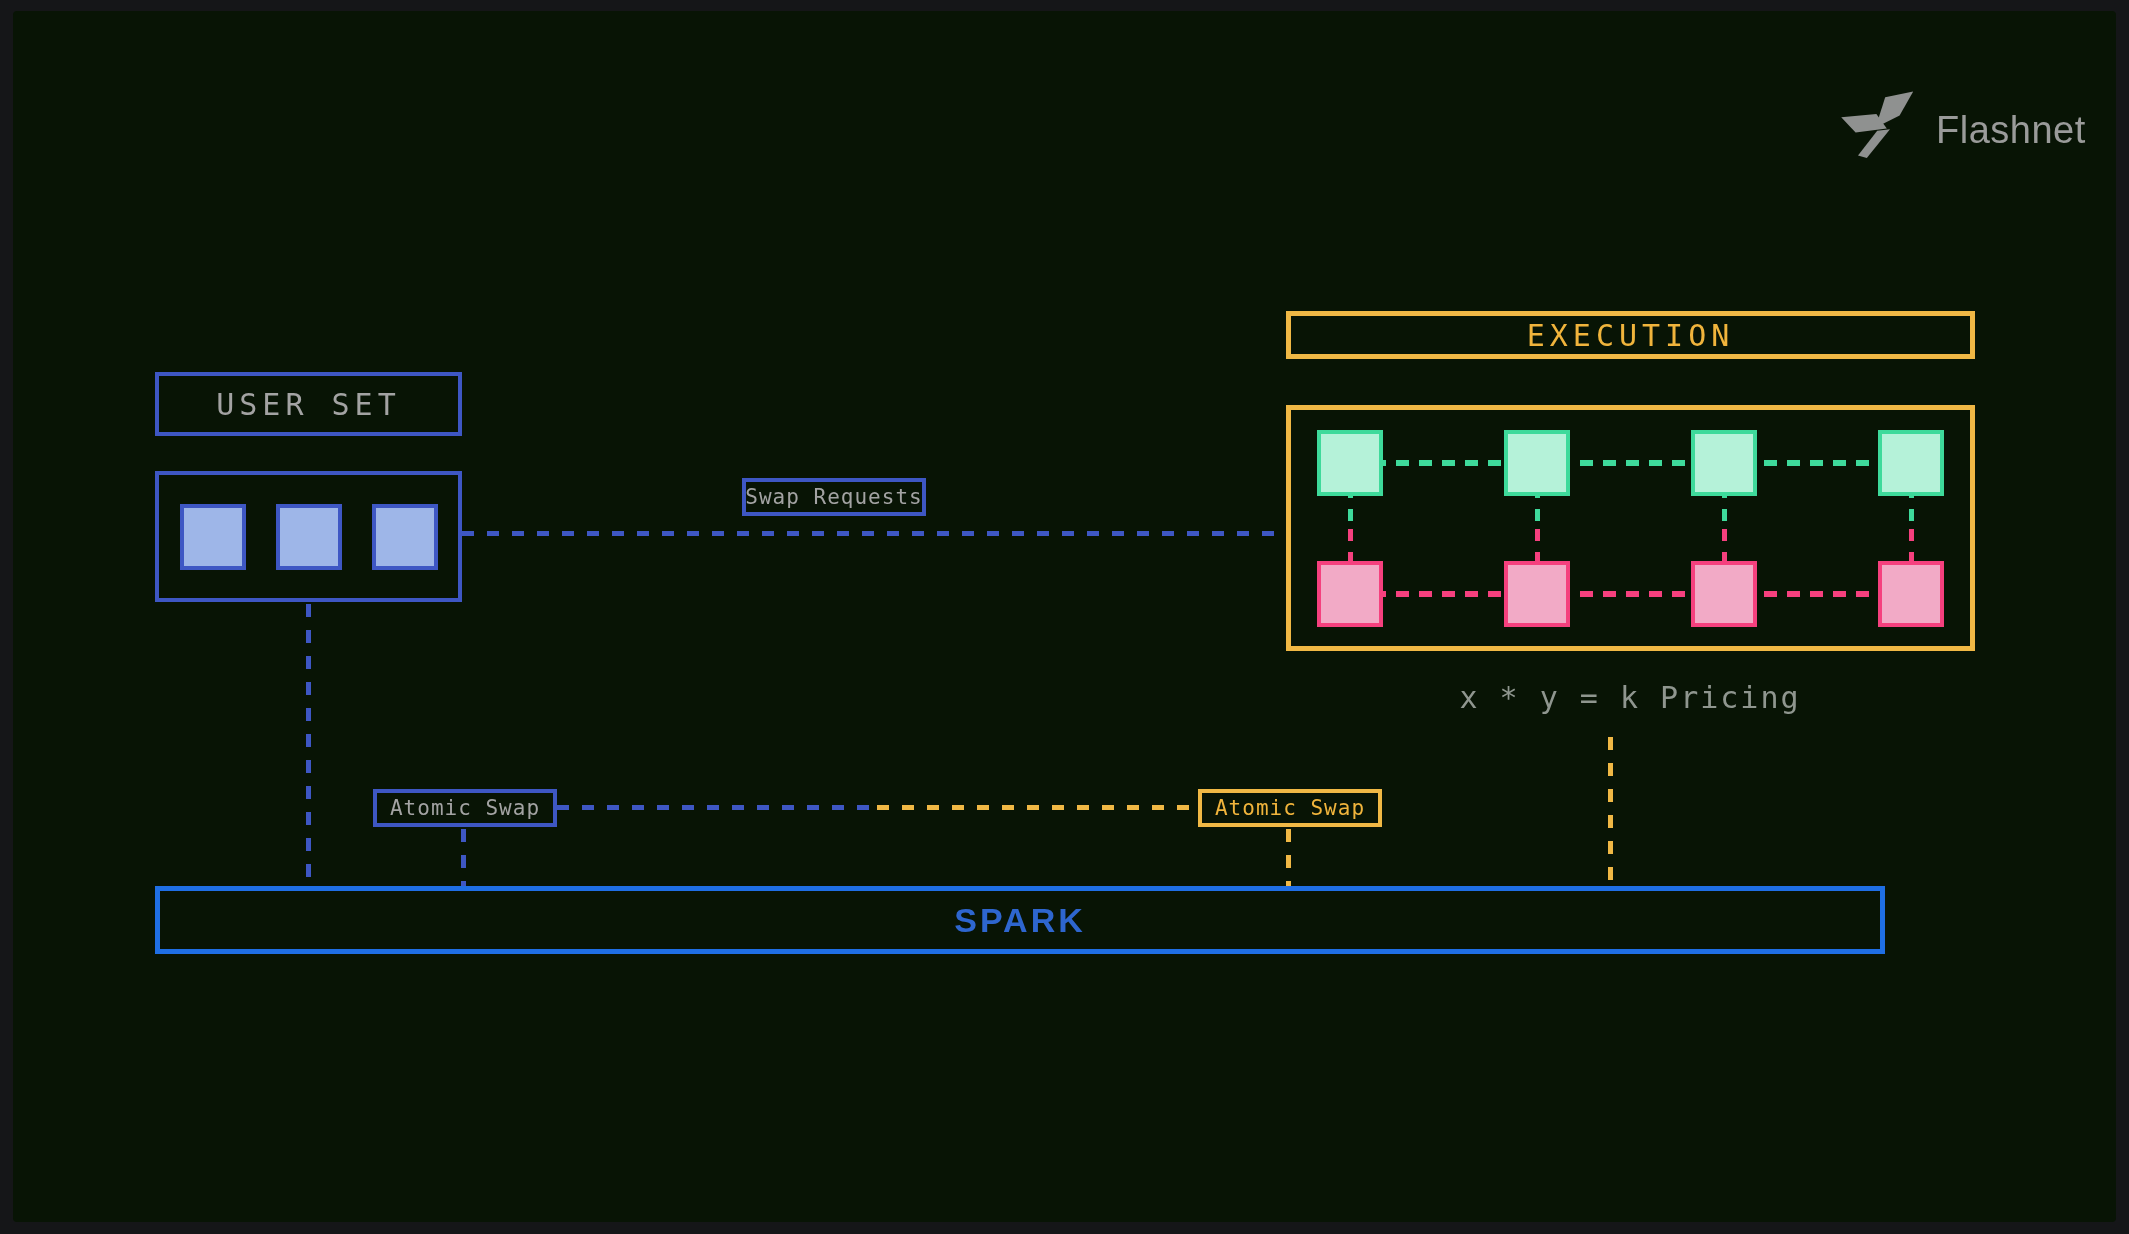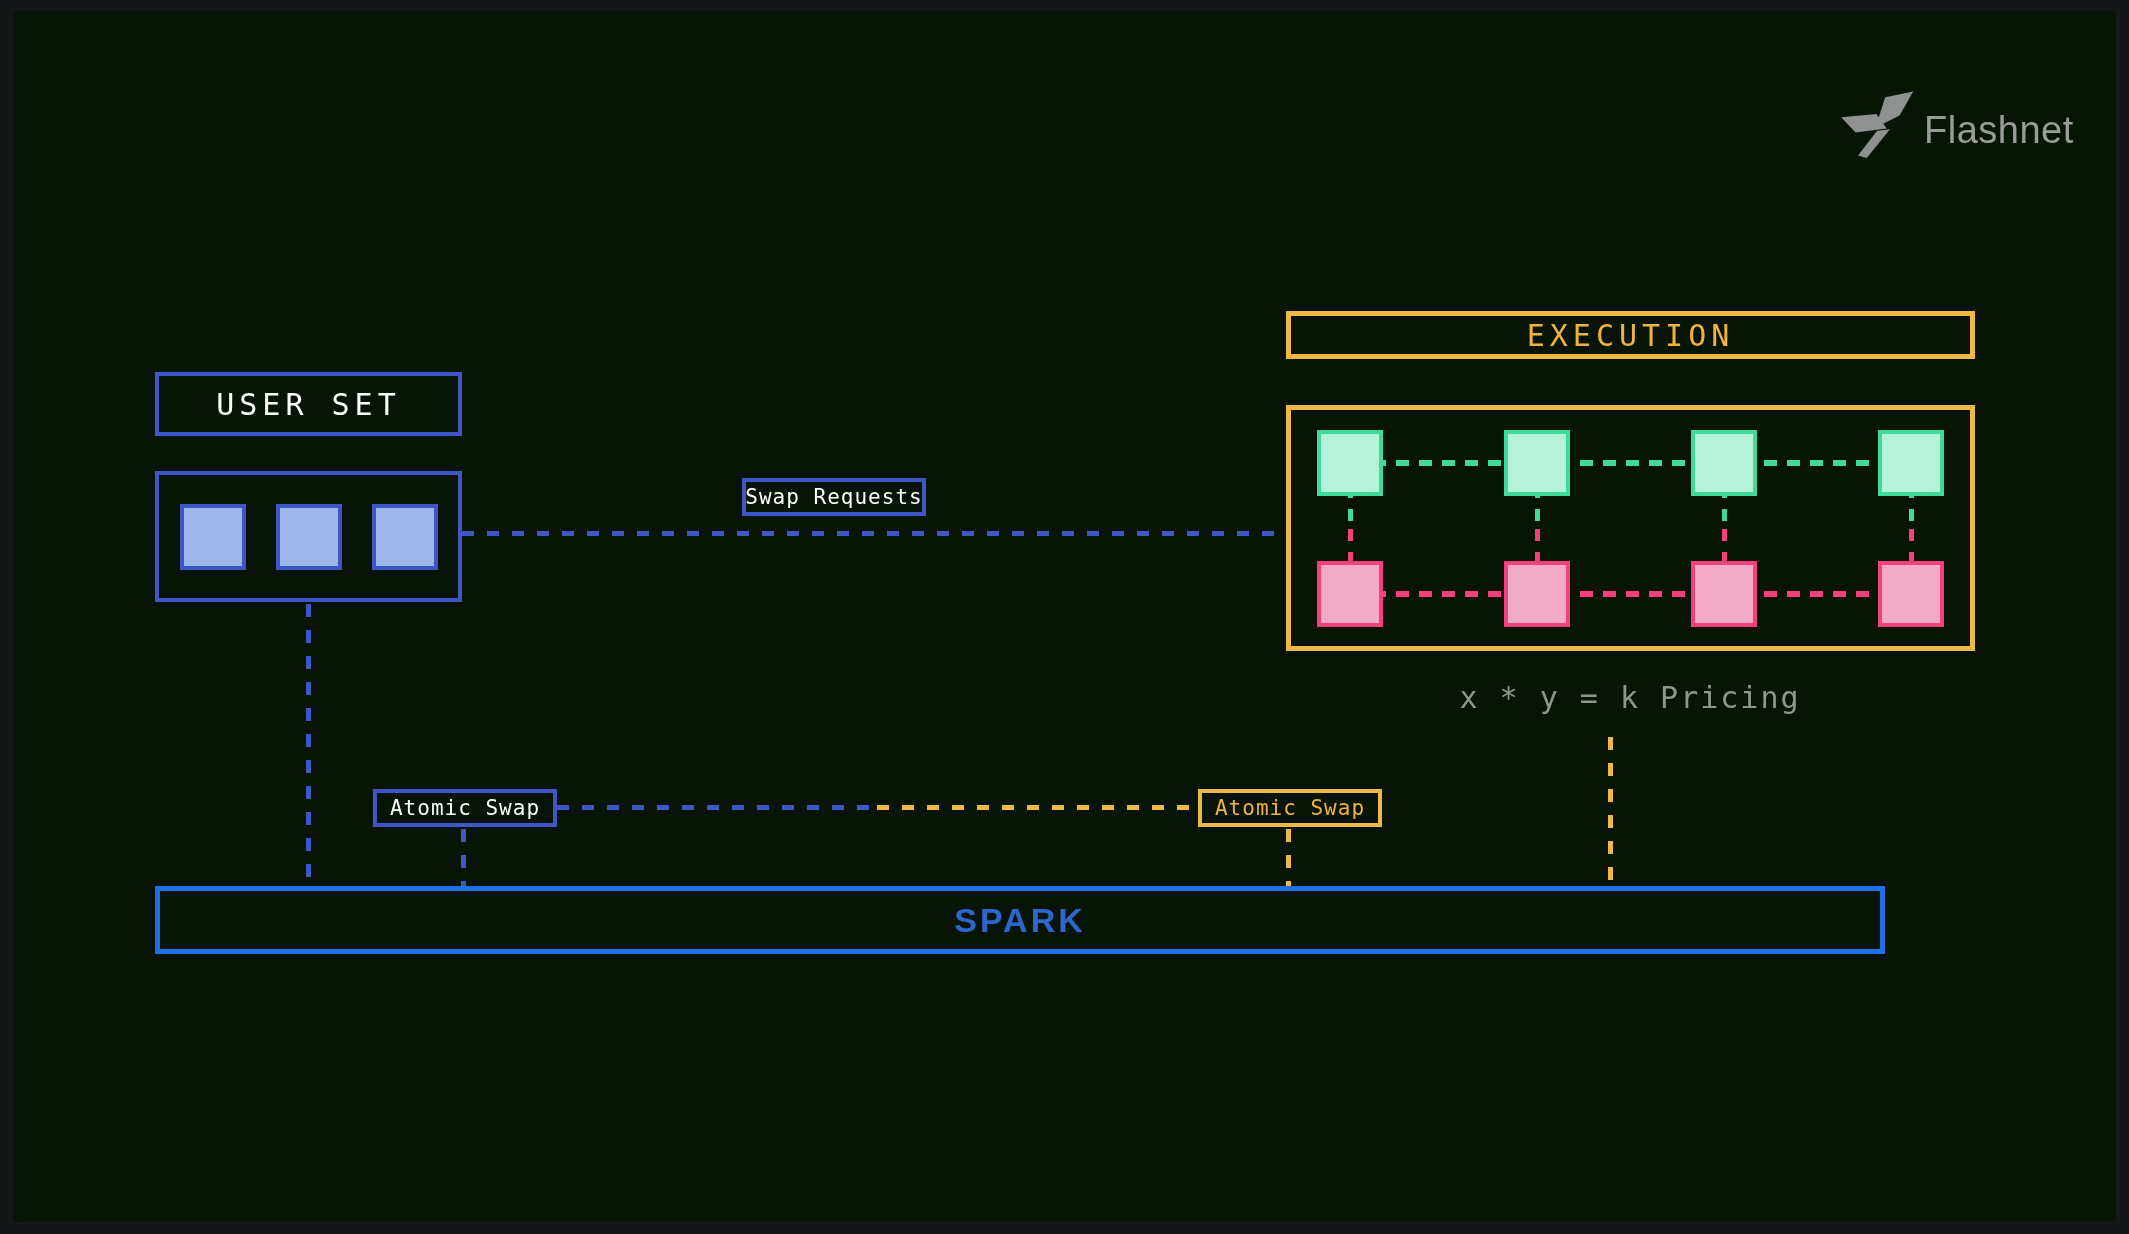--- a/index.html
+++ b/index.html
@@ -7,28 +7,28 @@
           font-family:"DejaVu Sans Mono","Liberation Mono",monospace;}
   .slide{position:absolute;left:13px;top:11px;right:13px;bottom:12px;background:#081405;border-radius:4px;}
 
   .abs{position:absolute;box-sizing:border-box;}
 
   
   .title{left:80px;top:60px;font-family:"Liberation Serif","DejaVu Serif",serif;
          font-size:80px;font-weight:500;color:#f5f2e8;letter-spacing:1px;white-space:nowrap;}
 
   
-  .logo{left:1834px;top:86px;height:88px;display:flex;align-items:center;gap:10px;}
+  .logo{left:1834px;top:86px;height:88px;display:flex;align-items:center;gap:22px;}
   .logo svg{display:block;}
   .logo-text{font-family:"Liberation Sans","DejaVu Sans",sans-serif;font-size:38px;
              color:#9a9b9a;letter-spacing:0.5px;}
 
   
   .obox{display:flex;align-items:center;justify-content:center;white-space:nowrap;}
-  .blue  {border:4px solid #3e57c4;color:#ffffff;}
+  .blue  {border:4px solid #3e57c4;color:#a3a3a3;}
   .amber {border:4px solid #f0b845;color:#f0b43c;}
   .box-lg{font-size:30px;letter-spacing:5px;}
   .box-sm{font-size:21px;letter-spacing:1px;}
 
   .user-set-box {left:155px;top:372px;width:307px;height:64px;}
   .users-box    {left:155px;top:471px;width:307px;height:131px;border:4px solid #3e57c4;
                  display:flex;align-items:center;justify-content:center;gap:30px;}
   .user-square  {width:66px;height:66px;box-sizing:border-box;background:#9eb6e8;border:4px solid #3e57c4;}
 
   .swap-req-box {left:742px;top:478px;width:184px;height:38px;border-width:4px;}

